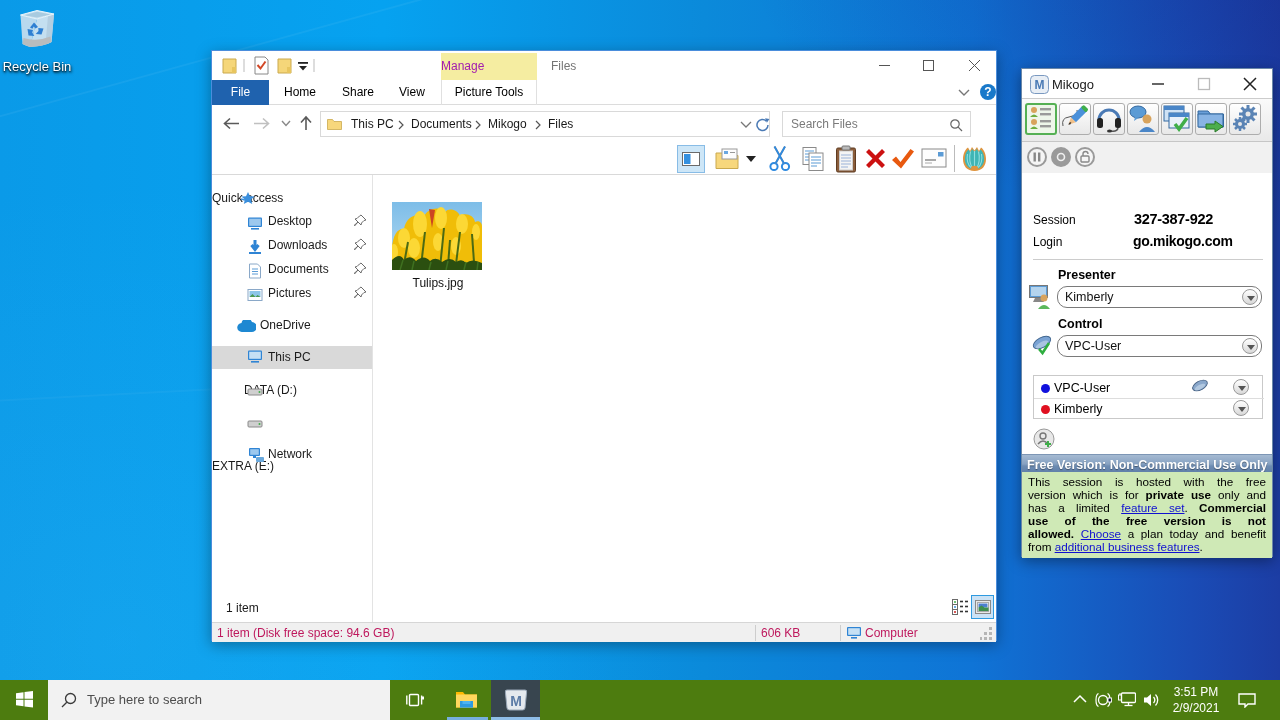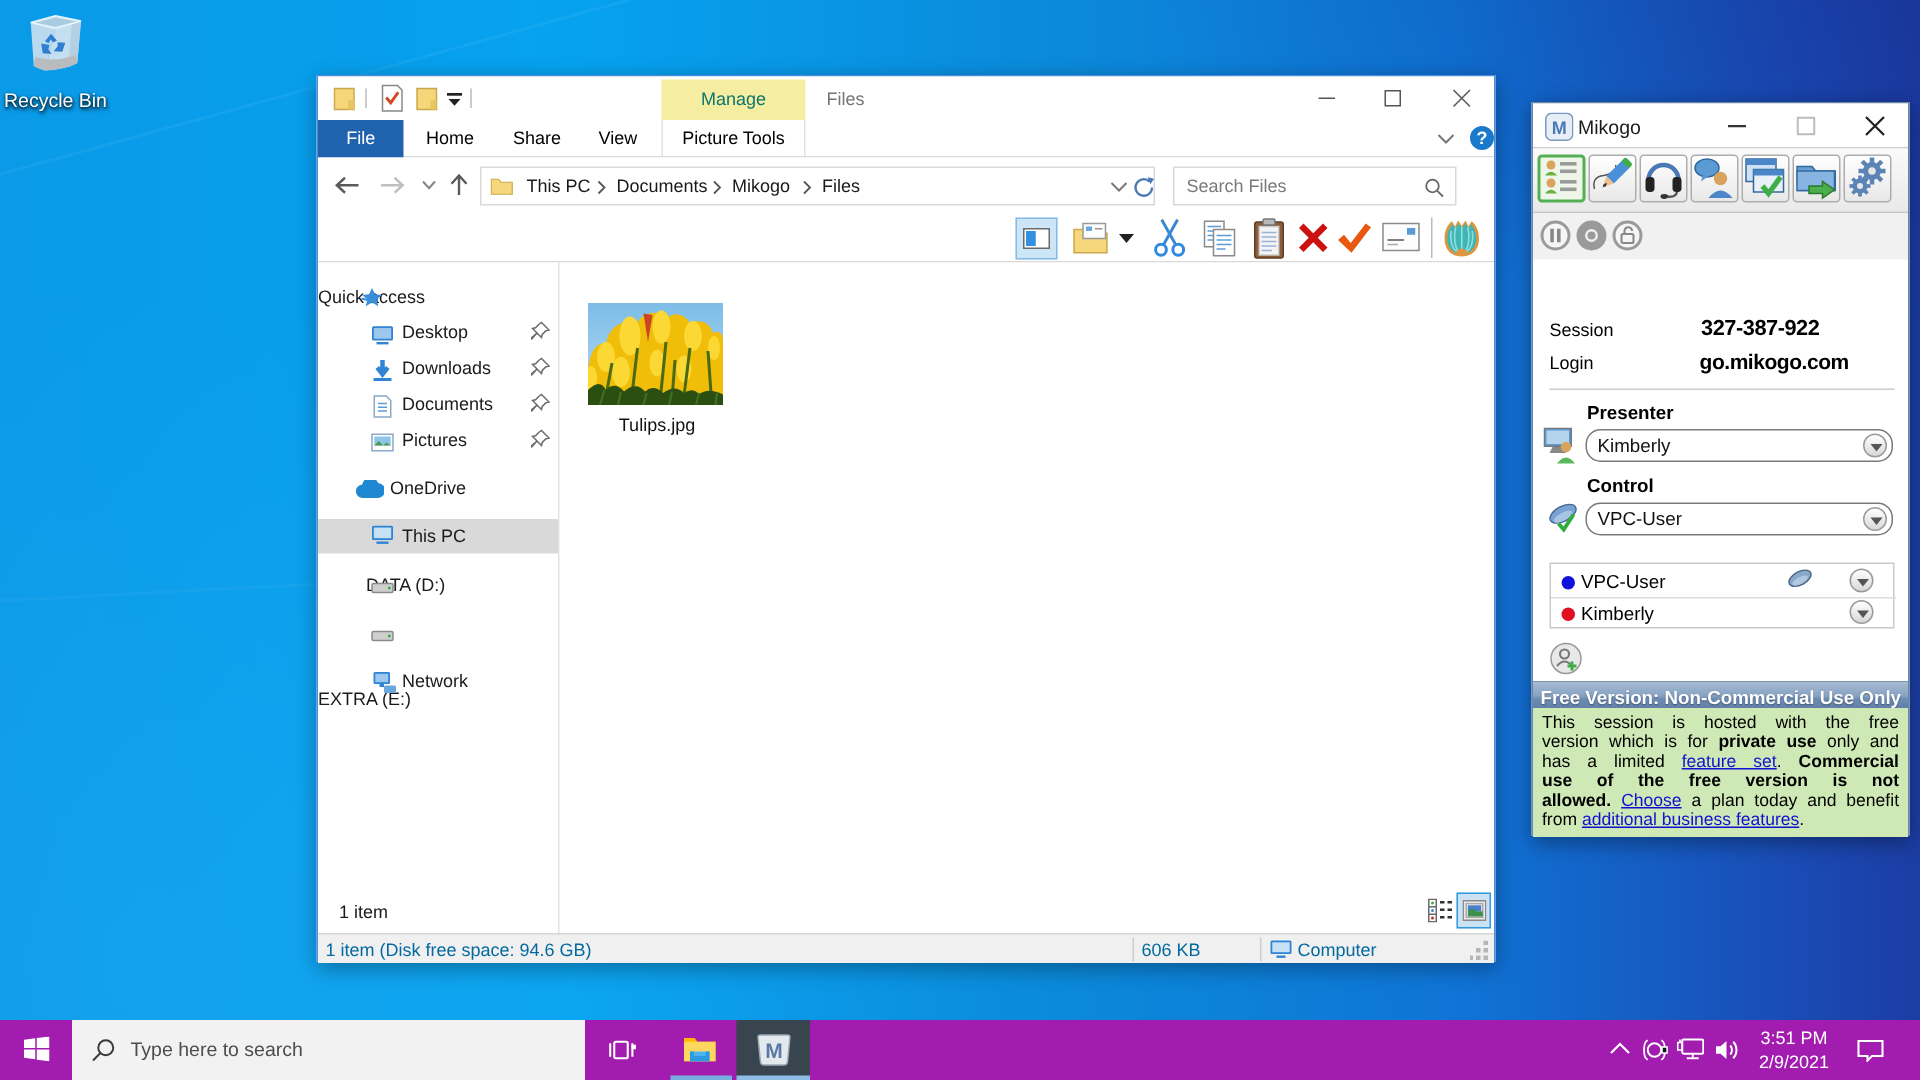--- a/index.html
+++ b/index.html
@@ -17,41 +17,41 @@
 
 
 .rb-label { position:absolute; left:0; top:59px; width:74px; text-align:center;
   color:#fff; font-size:13px; text-shadow:0 1px 2px rgba(0,0,0,0.95), 1px 2px 3px rgba(0,0,0,0.65); }
 
 
 #explorer { position:absolute; left:211px; top:50px; width:786px; height:591px;
   background:#fff; border:1px solid #4a8ddc; box-shadow:0 4px 14px rgba(0,0,0,0.35); }
 #explorer .titlebar { position:absolute; left:0; top:0; width:100%; height:29px; background:#fff; }
 .manage-tab { position:absolute; left:229px; top:2px; width:96px; height:27px; background:#f5eda1;
-  text-align:center; font-size:12px; color:#0f766e; line-height:27px; }
+  text-align:left; font-size:12px; color:#a21caf; line-height:27px; }
 .files-title { position:absolute; left:339px; top:8px; font-size:12px; color:#757575; }
 .wbtn { position:absolute; top:0; height:29px; width:45px; text-align:center; color:#444; }
 .tabrow { position:absolute; left:0; top:29px; width:100%; height:25px; background:#fff; border-bottom:1px solid #dcdcdc; }
 .filetab { position:absolute; left:0; top:0; width:57px; height:25px; background:#1f62ae; color:#fff;
   font-size:12px; text-align:center; line-height:25px; }
 .rtab { position:absolute; top:0; height:25px; font-size:12px; color:#000000; line-height:25px; }
 .navrow { position:absolute; left:0; top:54px; width:100%; height:37px; background:#fff; }
 .addr { position:absolute; left:108px; top:6px; width:450px; height:26px; border:1px solid #d9d9d9; background:#fff;
   font-size:12px; color:#191919; }
 .search { position:absolute; left:570px; top:6px; width:189px; height:26px; border:1px solid #d9d9d9; background:#fff;
   font-size:12px; color:#7a7a7a; line-height:24px; padding-left:8px; }
 .crumb { position:absolute; top:0; height:24px; line-height:24px; font-size:12px; color:#191919; }
 .toolrow { position:absolute; left:0; top:91px; width:100%; height:33px; background:#fff; border-bottom:1px solid #d9d9d9; }
 .mainarea { position:absolute; left:0; top:124px; width:100%; height:447px; background:#fff; }
 .sb-item { position:absolute; left:0; width:160px; height:22px; font-size:12px; color:#1a1a1a; line-height:22px; }
 .sb-sep { position:absolute; left:160px; top:0; width:1px; height:100%; background:#e3e3e3; }
 .thispc-hl { position:absolute; left:0; top:171px; width:160px; height:23px; background:#d9d9d9; }
 .tulips-label { position:absolute; left:180px; top:101px; width:92px; text-align:center; font-size:12px; color:#111; }
 .statusbar { position:absolute; left:0; top:571px; width:100%; height:20px; background:#f0f0f0; border-top:1px solid #d6d6d6;
-  font-size:12px; color:#0369a1; }
+  font-size:12px; color:#be185d; }
 
 
 #mikogo { position:absolute; left:1021px; top:68px; width:252px; height:489px;
   background:#fff; border:1px solid #6a87a8; box-shadow:0 4px 14px rgba(0,0,0,0.4); }
 #mikogo .titlebar { position:absolute; left:0; top:0; width:100%; height:30px; background:#fff; border-bottom:1px solid #ccc; }
 .mk-title { position:absolute; left:30px; top:8px; font-size:13px; color:#1a1a1a; }
 .mk-toolbar { position:absolute; left:0; top:30px; width:100%; height:43px;
   background:linear-gradient(#fafafa,#e9e9e9); border-bottom:1px solid #c6c6c6; }
 .mk-btn { position:absolute; top:4px; width:32px; height:32px; border:1px solid #adadad; border-radius:3px;
   background:linear-gradient(#ffffff,#e8e8e8); }
@@ -71,21 +71,21 @@
 .combo-btn:after { content:""; position:absolute; left:4px; top:6px; border-left:4px solid transparent;
   border-right:4px solid transparent; border-top:5px solid #555; }
 .plist { position:absolute; left:11px; top:181px; width:230px; height:44px; border:1px solid #c9c9c9; background:#fff; }
 .dot { position:absolute; width:9px; height:9px; border-radius:50%; }
 .green-box { position:absolute; left:0; top:403px; width:250px; height:86px; background:#cfe9b6;
   font-size:11.7px; color:#000; padding:3px 6px 0 6px; line-height:13px; }
 .green-box .jl { text-align:justify; text-align-last:justify; }
 .green-box a { color:#1010d0; text-decoration:underline; }
 
 
-#taskbar { position:absolute; left:0; top:680px; width:1280px; height:40px; background:#a21caf; }
+#taskbar { position:absolute; left:0; top:680px; width:1280px; height:40px; background:#4d7c0f; }
 .tb-search { position:absolute; left:48px; top:0; width:342px; height:40px; background:#f2f2f2;
   font-size:13px; color:#4d4d4d; line-height:40px; }
 .tb-btn-hl { position:absolute; left:491px; top:0; width:49px; height:40px; background:#38454f; }
 .tb-underline { position:absolute; top:37px; height:3px; background:#76aede; }
 .tray-time { position:absolute; top:4px; left:1163px; width:66px; color:#fff; font-size:12px; text-align:center; line-height:16px; }
 </style>
 </head>
 <body>
 <div class="desktop">
   <div class="beam" style="left:-10px; top:118px; width:560px; height:2px; transform:rotate(-15.5deg); transform-origin:0 0; background:rgba(255,255,255,0.055);"></div>

